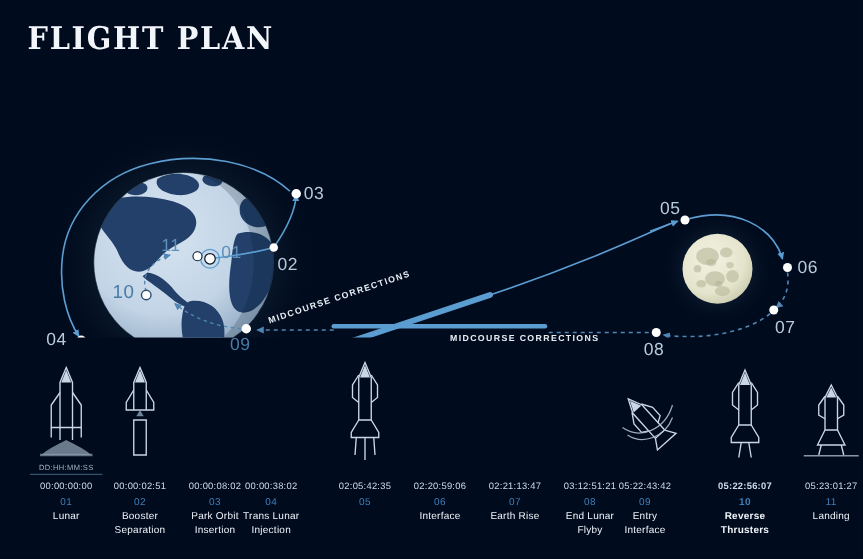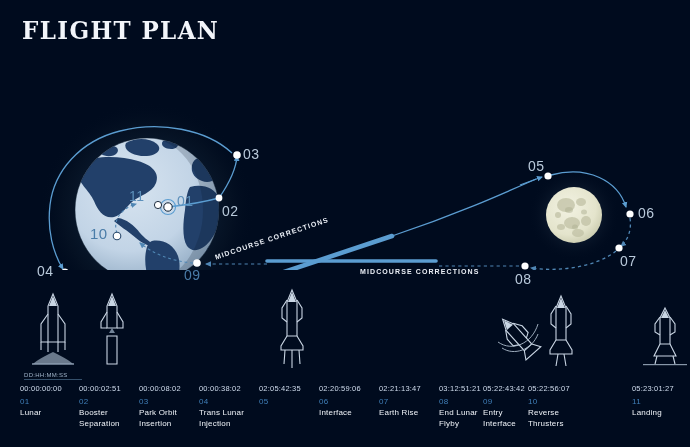--- a/index.html
+++ b/index.html
@@ -50,20 +50,21 @@
     font-weight:bold;
     white-space:nowrap;
   }
 
   
   #timeline {
     position:absolute; left:0; top:288px; width:690px; height:159px;
   }
   .tl-item {
     position:absolute; top:0; width:66px; height:159px;
+    text-align:center;
   }
   .tl-icon {
     height:82px;
     display:flex; align-items:flex-end; justify-content:center;
   }
   .tl-hdr {
     font-size:6px; color:#9fb3c8; letter-spacing:0.3px;
     height:10px; line-height:10px;
     border-bottom:1px solid #35506b;
     margin:0 4px 3px 4px;
@@ -281,21 +282,21 @@
     </div>
 
     <div class="tl-item" style="left:139px;">
       <div class="tl-icon"></div>
       <div class="tl-hdr blank">.</div>
       <div class="tl-time">00:00:08:02</div>
       <div class="tl-idx">03</div>
       <div class="tl-name">Park Orbit<br>Insertion</div>
     </div>
 
-    <div class="tl-item" style="left:199px;">
+    <div class="tl-item" style="left:184px;">
       <div class="tl-icon"></div>
       <div class="tl-hdr blank">.</div>
       <div class="tl-time">00:00:38:02</div>
       <div class="tl-idx">04</div>
       <div class="tl-name">Trans Lunar<br>Injection</div>
     </div>
 
     <div class="tl-item" style="left:259px;">
       <div class="tl-icon">
         <svg width="48" height="82" viewBox="0 0 48 82">
@@ -355,21 +356,21 @@
             <path d="M10 52 C24 62 44 54 50 34"></path>
           </g>
         </svg>
       </div>
       <div class="tl-hdr blank">.</div>
       <div class="tl-time">05:22:43:42</div>
       <div class="tl-idx">09</div>
       <div class="tl-name">Entry<br>Interface</div>
     </div>
 
-    <div class="tl-item" style="left:528px;">
+    <div class="tl-item" style="left:563px;font-weight:bold;">
       <div class="tl-icon">
         <svg width="48" height="80" viewBox="0 0 48 80">
           <g stroke="#c9d6e4" stroke-width="1.1" fill="none">
             <path d="M24 6 L29 18 L29 50 L19 50 L19 18 Z"></path>
             <path d="M19 16 L14 24 L14 34 L19 38"></path>
             <path d="M29 16 L34 24 L34 34 L29 38"></path>
             <path d="M19 50 L13 60 L13 64 L35 64 L35 60 L29 50"></path>
             <path d="M21 64 L19 76 M27 64 L29 76"></path>
           </g>
           <path d="M24 8 L28 18 L20 18 Z" fill="#c9d6e4"></path>

